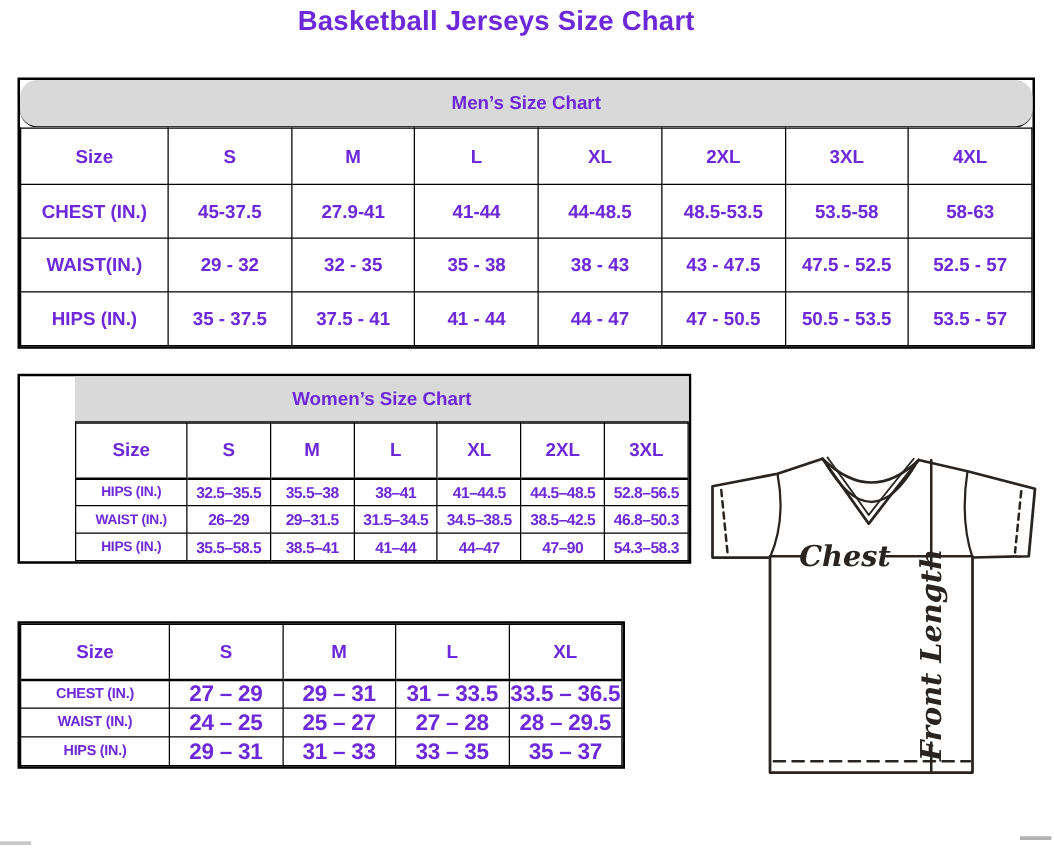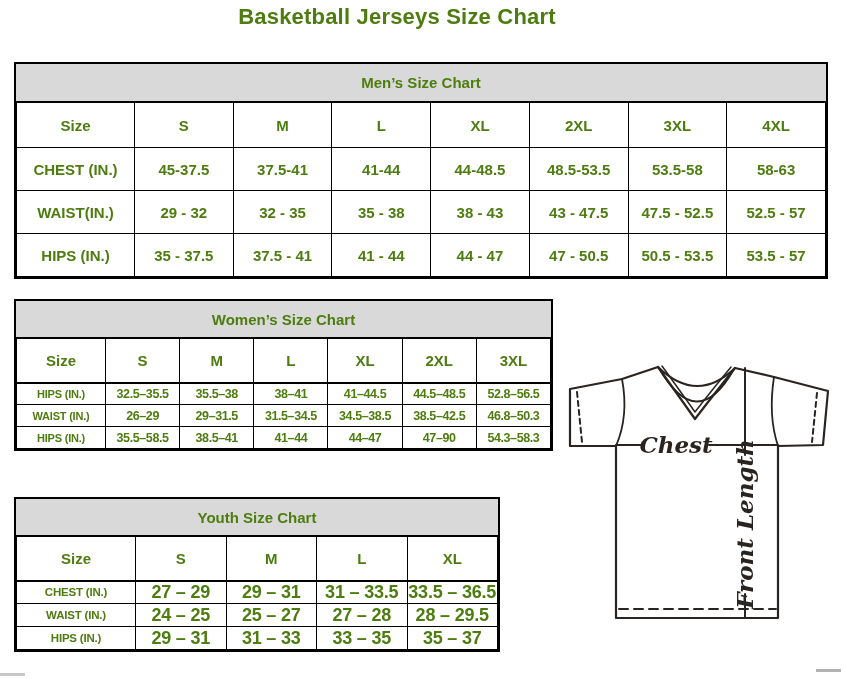--- a/index.html
+++ b/index.html
@@ -1,44 +1,44 @@
 <!DOCTYPE html>
 <html><head>
 <meta charset="utf-8">
 <style>
   html,body { margin:0; padding:0; background:#ffffff; }
   .sheet {
     position:relative; width:843px; height:679px; background:#fff;
-    font-family:"Liberation Sans", sans-serif; color:#4d7c0f; overflow:hidden;
+    font-family:"Liberation Sans", sans-serif; color:#6d28d9; overflow:hidden;
   }
   .page-title {
     position:absolute; left:14px; top:4px; width:766px;
     text-align:center; font-size:22px; font-weight:bold; letter-spacing:0.2px;
   }
   
   .tbl { position:absolute; border:2px solid #000; background:#fff; box-sizing:border-box; }
   .tbl-header {
     background:#d9d9d9; border-bottom:1px solid #000;
     text-align:center; font-weight:bold; font-size:15px;
     display:flex; align-items:center; justify-content:center;
   }
   .tbl table { border-collapse:collapse; width:100%; table-layout:fixed; }
   .tbl th, .tbl td {
     border:1px solid #000; text-align:center; vertical-align:middle;
     font-weight:bold; padding:0; overflow:hidden; white-space:nowrap;
   }
   
   #tbl-men { left:14px; top:62px; width:814px; }
-  #tbl-men .tbl-header { height:37px; }
+  #tbl-men .tbl-header { height:37px;border-radius:14px; }
   #tbl-men thead tr { height:45px; }
   #tbl-men tbody tr { height:43px; }
   #tbl-men th, #tbl-men td { font-size:15px; }
   #tbl-men th.lbl { width:117px; }
   
-  #tbl-women { left:14px; top:299px; width:539px; }
+  #tbl-women { left:14px; top:299px; width:539px;padding-left:44px; }
   #tbl-women .tbl-header { height:36px; }
   #tbl-women thead tr { height:44px; }
   #tbl-women thead th { border-bottom:2px solid #000; font-size:15px; }
   #tbl-women tbody tr { height:22px; }
   #tbl-women tbody th { font-size:11px; letter-spacing:-0.2px; }
   #tbl-women tbody td { font-size:12.5px; letter-spacing:-0.4px; }
   #tbl-women th.lbl { width:88px; }
   
   #tbl-youth { left:14px; top:497px; width:486px; }
   #tbl-youth .tbl-header { height:36px; }
@@ -79,21 +79,21 @@
             <th>XL</th>
             <th>2XL</th>
             <th>3XL</th>
             <th>4XL</th>
           </tr>
         </thead>
         <tbody>
           <tr>
             <th class="lbl">CHEST (IN.)</th>
             <td>45-37.5</td>
-            <td>37.5-41</td>
+            <td>27.9-41</td>
             <td>41-44</td>
             <td>44-48.5</td>
             <td>48.5-53.5</td>
             <td>53.5-58</td>
             <td>58-63</td>
           </tr>
           <tr>
             <th class="lbl">WAIST(IN.)</th>
             <td>29 - 32</td>
             <td>32 - 35</td>
@@ -155,21 +155,20 @@
             <td>38.5–41</td>
             <td>41–44</td>
             <td>44–47</td>
             <td>47–90</td>
             <td>54.3–58.3</td>
           </tr>
         </tbody>
       </table>
     </div>
   <div class="tbl" id="tbl-youth">
-      <div class="tbl-header">Youth Size Chart</div>
       <table>
         <thead>
           <tr>
             <th class="lbl">Size</th>
             <th>S</th>
             <th>M</th>
             <th>L</th>
             <th>XL</th>
           </tr>
         </thead>

